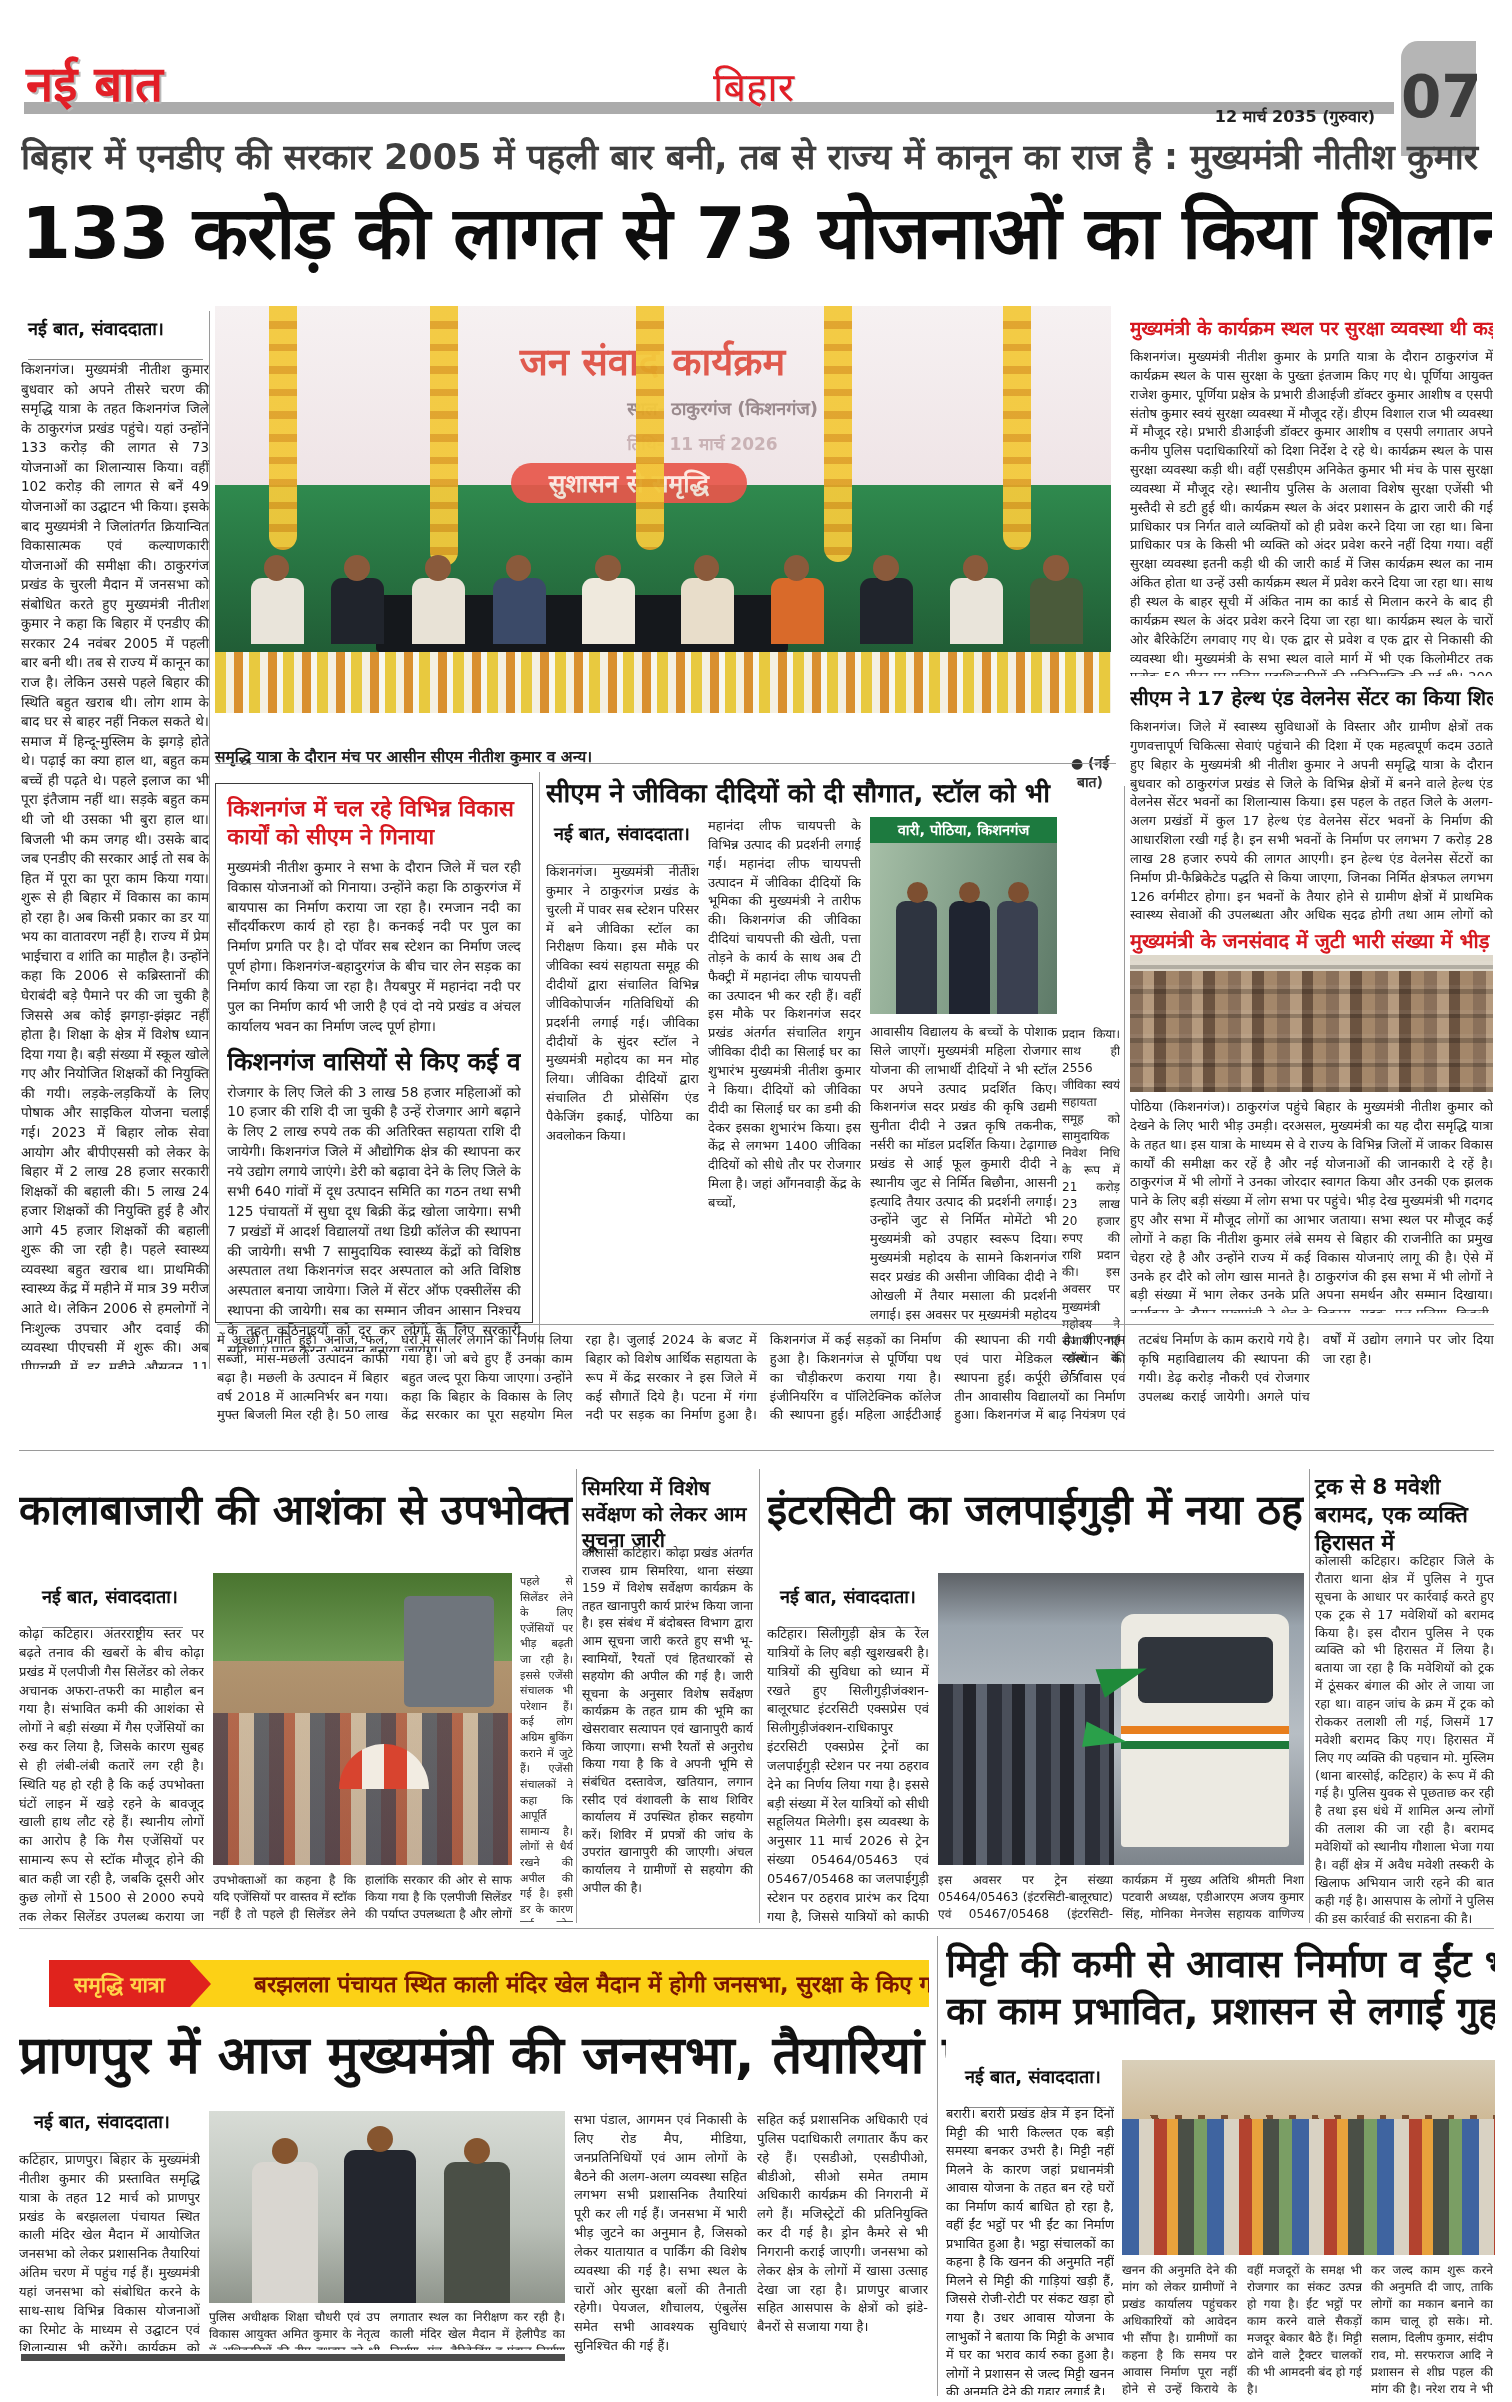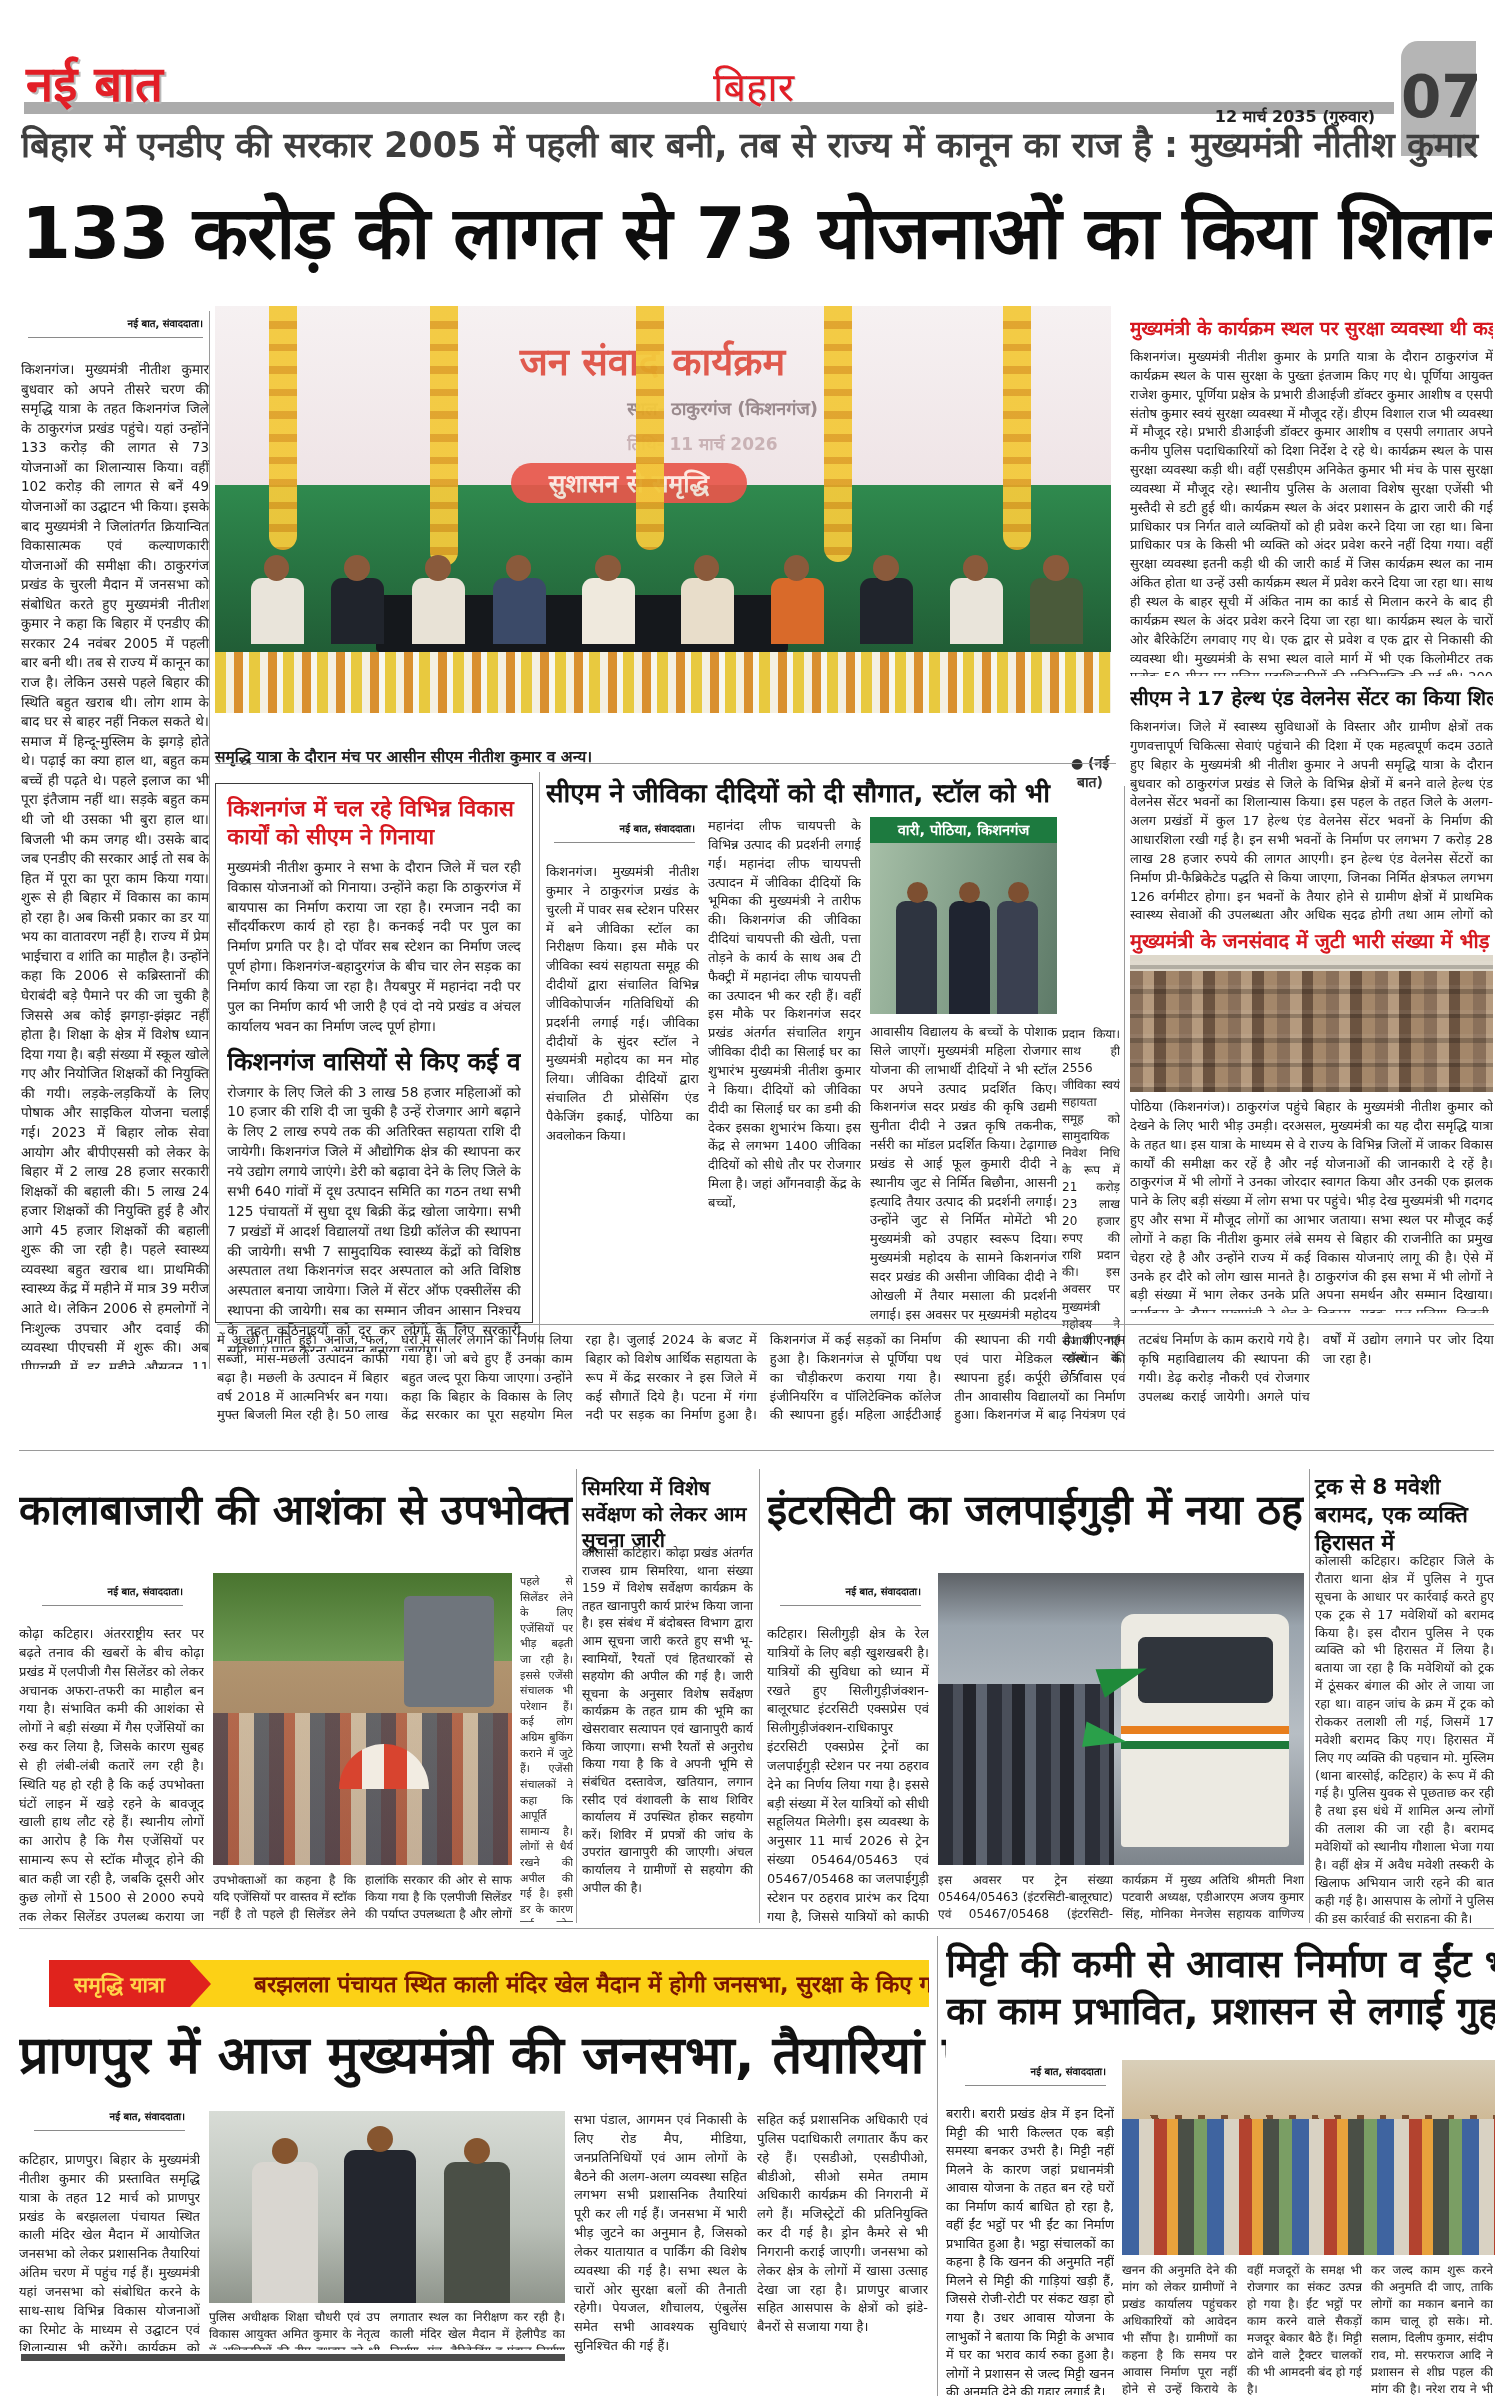--- a/index.html
+++ b/index.html
@@ -1,21 +1,21 @@
 <!DOCTYPE html>
 <html style="font-size:15px"><head>
 <meta charset="utf-8">
 <style>
   html,body{margin:0;padding:0;background:#dedede;}
   #page{position:relative;width:1512px;height:2402px;margin:0 auto;background:#ffffff;
         font-family:"DejaVu Sans",sans-serif;overflow:hidden;color:#1a1a1a;}
   .abs{position:absolute;}
   .bt{font-size:13.5px;line-height:1.45;text-align:justify;color:#1b1b1b;overflow:hidden;}
   .bt-sm{font-size:12px;line-height:1.42;text-align:justify;color:#1b1b1b;overflow:hidden;}
-  .byline{font-weight:bold;font-size:10px;text-align:right;color:#101010;border-bottom:0.9px solid #8a8a8a;padding-bottom:7px;}
+  .byline{font-weight:bold;font-size:18px;text-align:left;color:#101010;border-bottom:0.9px solid #8a8a8a;padding-bottom:19px;}
   .nowrap{white-space:nowrap;overflow:hidden;}
   .hl-red{color:#d71920;font-weight:bold;}
   .hl-black{color:#121212;font-weight:bold;}
   .vrule{width:0.9px;background:#9a9a9a;}
   .hrule{height:0.9px;background:#9a9a9a;}
   .masthead{font-size:49px;font-weight:bold;color:#e21e26;text-shadow:1.9px 1.9px 0 #b9b9b9;}
   .section-name{font-size:40px;font-weight:normal;color:#e21e26;text-align:center;text-shadow:0.9px 0.9px 0 #cccccc;}
   .page-date{font-size:16px;font-weight:bold;color:#222;text-align:right;}
   .graybar{background:#ababab;height:12.2px;}
   .pagebox{background:#b5b5b5;border-radius:17px 0 0 0;text-align:center;}
@@ -89,21 +89,21 @@
 <div id="page">
 
   <div class="abs graybar" style="left:23.5px;top:102px;width:1370px;"></div>
   <div class="abs masthead" style="left:26px;top:49px;">नई बात</div>
   <div class="abs section-name" style="left:565px;top:58px;width:377px;">बिहार</div>
   <div class="abs page-date" style="left:1158px;top:105px;width:217px;">12 मार्च 2035 (गुरुवार)</div>
   <div class="abs pagebox" style="left:1401px;top:41px;width:75px;height:115px;">
     <span>07</span>
   </div>
 
-  <div class="abs strapline nowrap" style="left:21px;top:120px;width:1471px;">बिहार में एनडीए की सरकार 2005 में पहली बार बनी, तब से राज्य में कानून का राज है : मुख्यमंत्री नीतीश कुमार</div>
+  <div class="abs strapline nowrap" style="left:21px;top:132px;width:1471px;">बिहार में एनडीए की सरकार 2005 में पहली बार बनी, तब से राज्य में कानून का राज है : मुख्यमंत्री नीतीश कुमार</div>
   <div class="abs main-headline nowrap" style="left:21px;top:181px;width:1471px;">133 करोड़ की लागत से 73 योजनाओं का किया शिलान्यास</div>
 
   <div class="abs byline" style="left:28px;top:316px;width:175px;">नई बात, संवाददाता।</div>
   <div class="abs bt" style="left:21px;top:360px;width:188px;height:1009px;">
     <span>किशनगंज। मुख्यमंत्री नीतीश कुमार बुधवार को अपने तीसरे चरण की समृद्धि यात्रा के तहत किशनगंज जिले के ठाकुरगंज प्रखंड पहुंचे। यहां उन्होंने 133 करोड़ की लागत से 73 योजनाओं का शिलान्यास किया। वहीं 102 करोड़ की लागत से बनें 49 योजनाओं का उद्घाटन भी किया। इसके बाद मुख्यमंत्री ने जिलांतर्गत क्रियान्वित विकासात्मक एवं कल्याणकारी योजनाओं की समीक्षा की। ठाकुरगंज प्रखंड के चुरली मैदान में जनसभा को संबोधित करते हुए मुख्यमंत्री नीतीश कुमार ने कहा कि बिहार में एनडीए की सरकार 24 नवंबर 2005 में पहली बार बनी थी। तब से राज्य में कानून का राज है। लेकिन उससे पहले बिहार की स्थिति बहुत खराब थी।</span>
     <span>लोग शाम के बाद घर से बाहर नहीं निकल सकते थे। समाज में हिन्दू-मुस्लिम के झगड़े होते थे। पढ़ाई का क्या हाल था, बहुत कम बच्चें ही पढ़ते थे। पहले इलाज का भी पूरा इंतैजाम नहीं था। सड़के बहुत कम थी जो थी उसका भी बुरा हाल था। बिजली भी कम जगह थी। उसके बाद जब एनडीए की सरकार आई तो सब के हित में पूरा का पूरा काम किया गया। शुरू से ही बिहार में विकास का काम हो रहा है। अब किसी प्रकार का डर या भय का वातावरण नहीं है। राज्य में प्रेम भाईचारा व शांति का माहौल है। उन्होंने कहा कि 2006 से कब्रिस्तानों की घेराबंदी बड़े पैमाने पर की जा चुकी है जिससे अब कोई झगड़ा-झंझट नहीं होता है।</span>
     <span>शिक्षा के क्षेत्र में विशेष ध्यान दिया गया है। बड़ी संख्या में स्कूल खोले गए और नियोजित शिक्षकों की नियुक्ति की गयी। लड़के-लड़कियों के लिए पोषाक और साइकिल योजना चलाई गई। 2023 में बिहार लोक सेवा आयोग और बीपीएससी को लेकर के बिहार में 2 लाख 28 हजार सरकारी शिक्षकों की बहाली की। 5 लाख 24 हजार शिक्षकों की नियुक्ति हुई है और आगे 45 हजार शिक्षकों की बहाली शुरू की जा रही है। पहले स्वास्थ्य व्यवस्था बहुत खराब था। प्राथमिकी स्वास्थ्य केंद्र में महीने में मात्र 39 मरीज आते थे। लेकिन 2006 से हमलोगों ने निःशुल्क उपचार और दवाई की व्यवस्था पीएचसी में शुरू की। अब पीएचसी में हर महीने औसतन 11 हजार 600 मरीज आ रहे है। मुख्यमंत्री नीतीश कुमार ने कहा कि आज के समय में लोग बिहार के किसी कोने से पांच घंटे में पटना पहुंच सकते है। राज्य में कृषि के क्षेत्र</span>
   </div>
   <div class="abs vrule" style="left:209px;top:311px;height:1058px;"></div>
 

